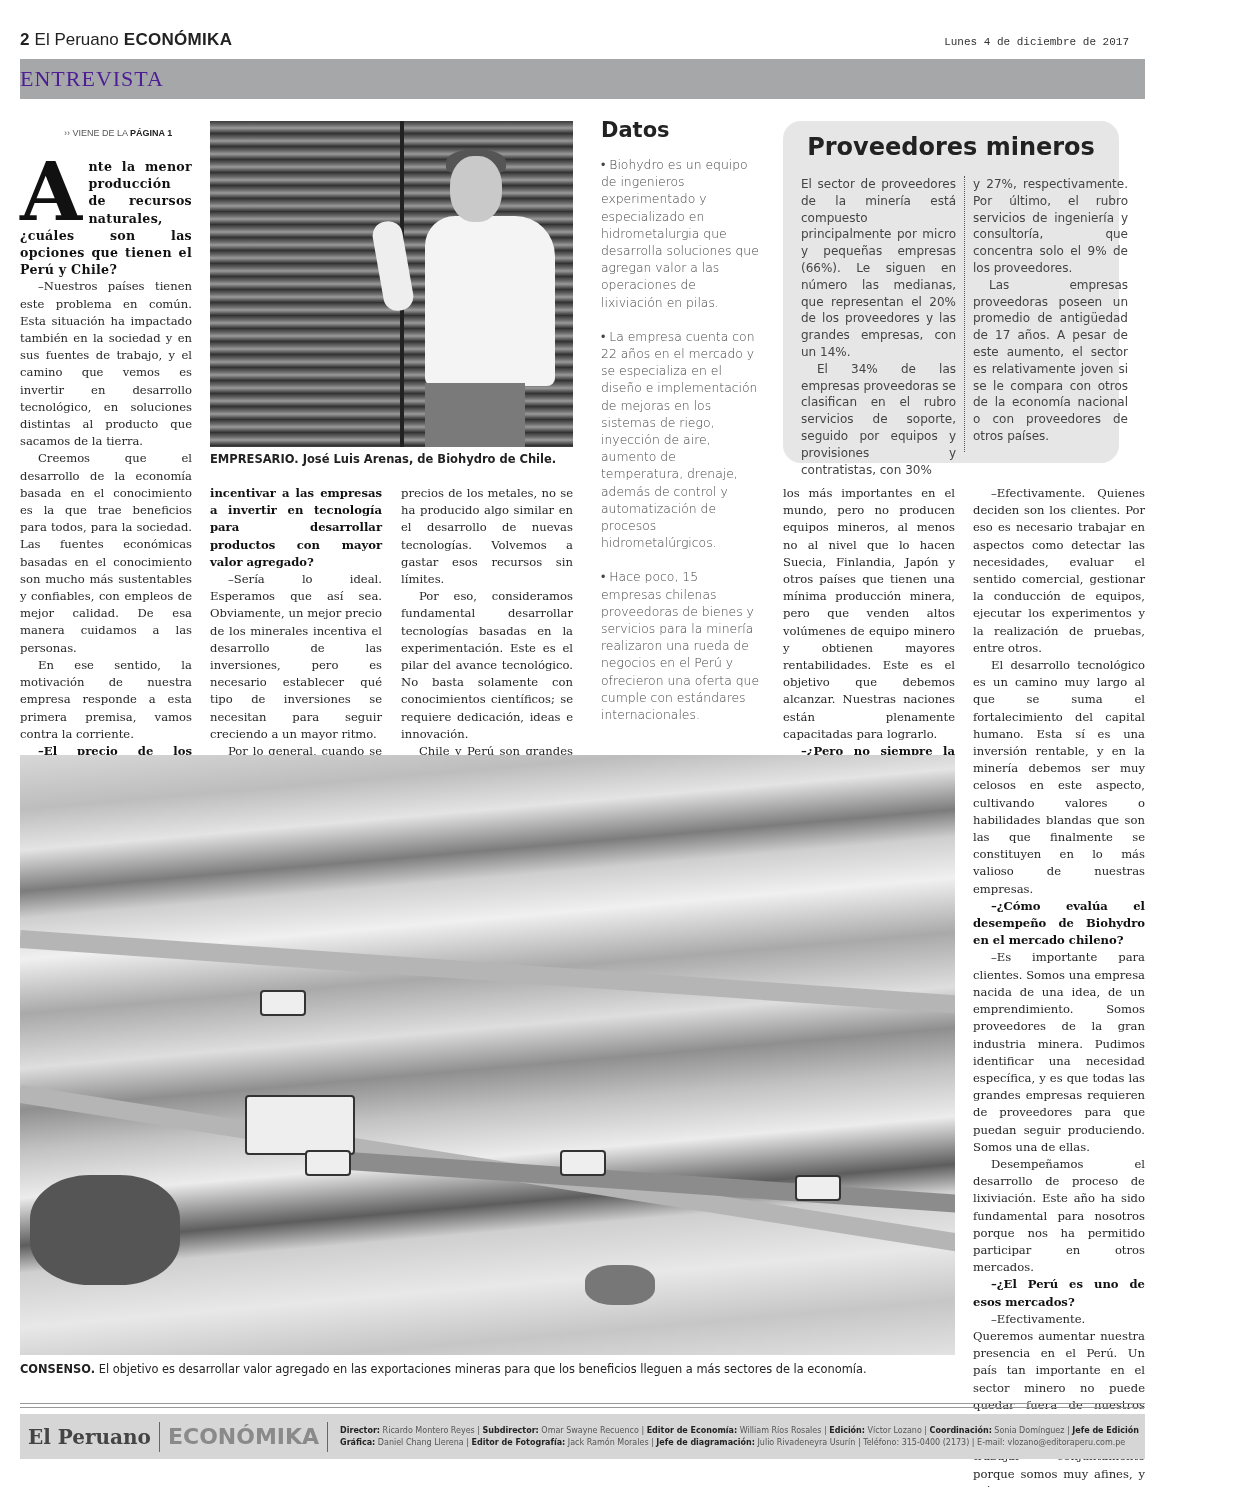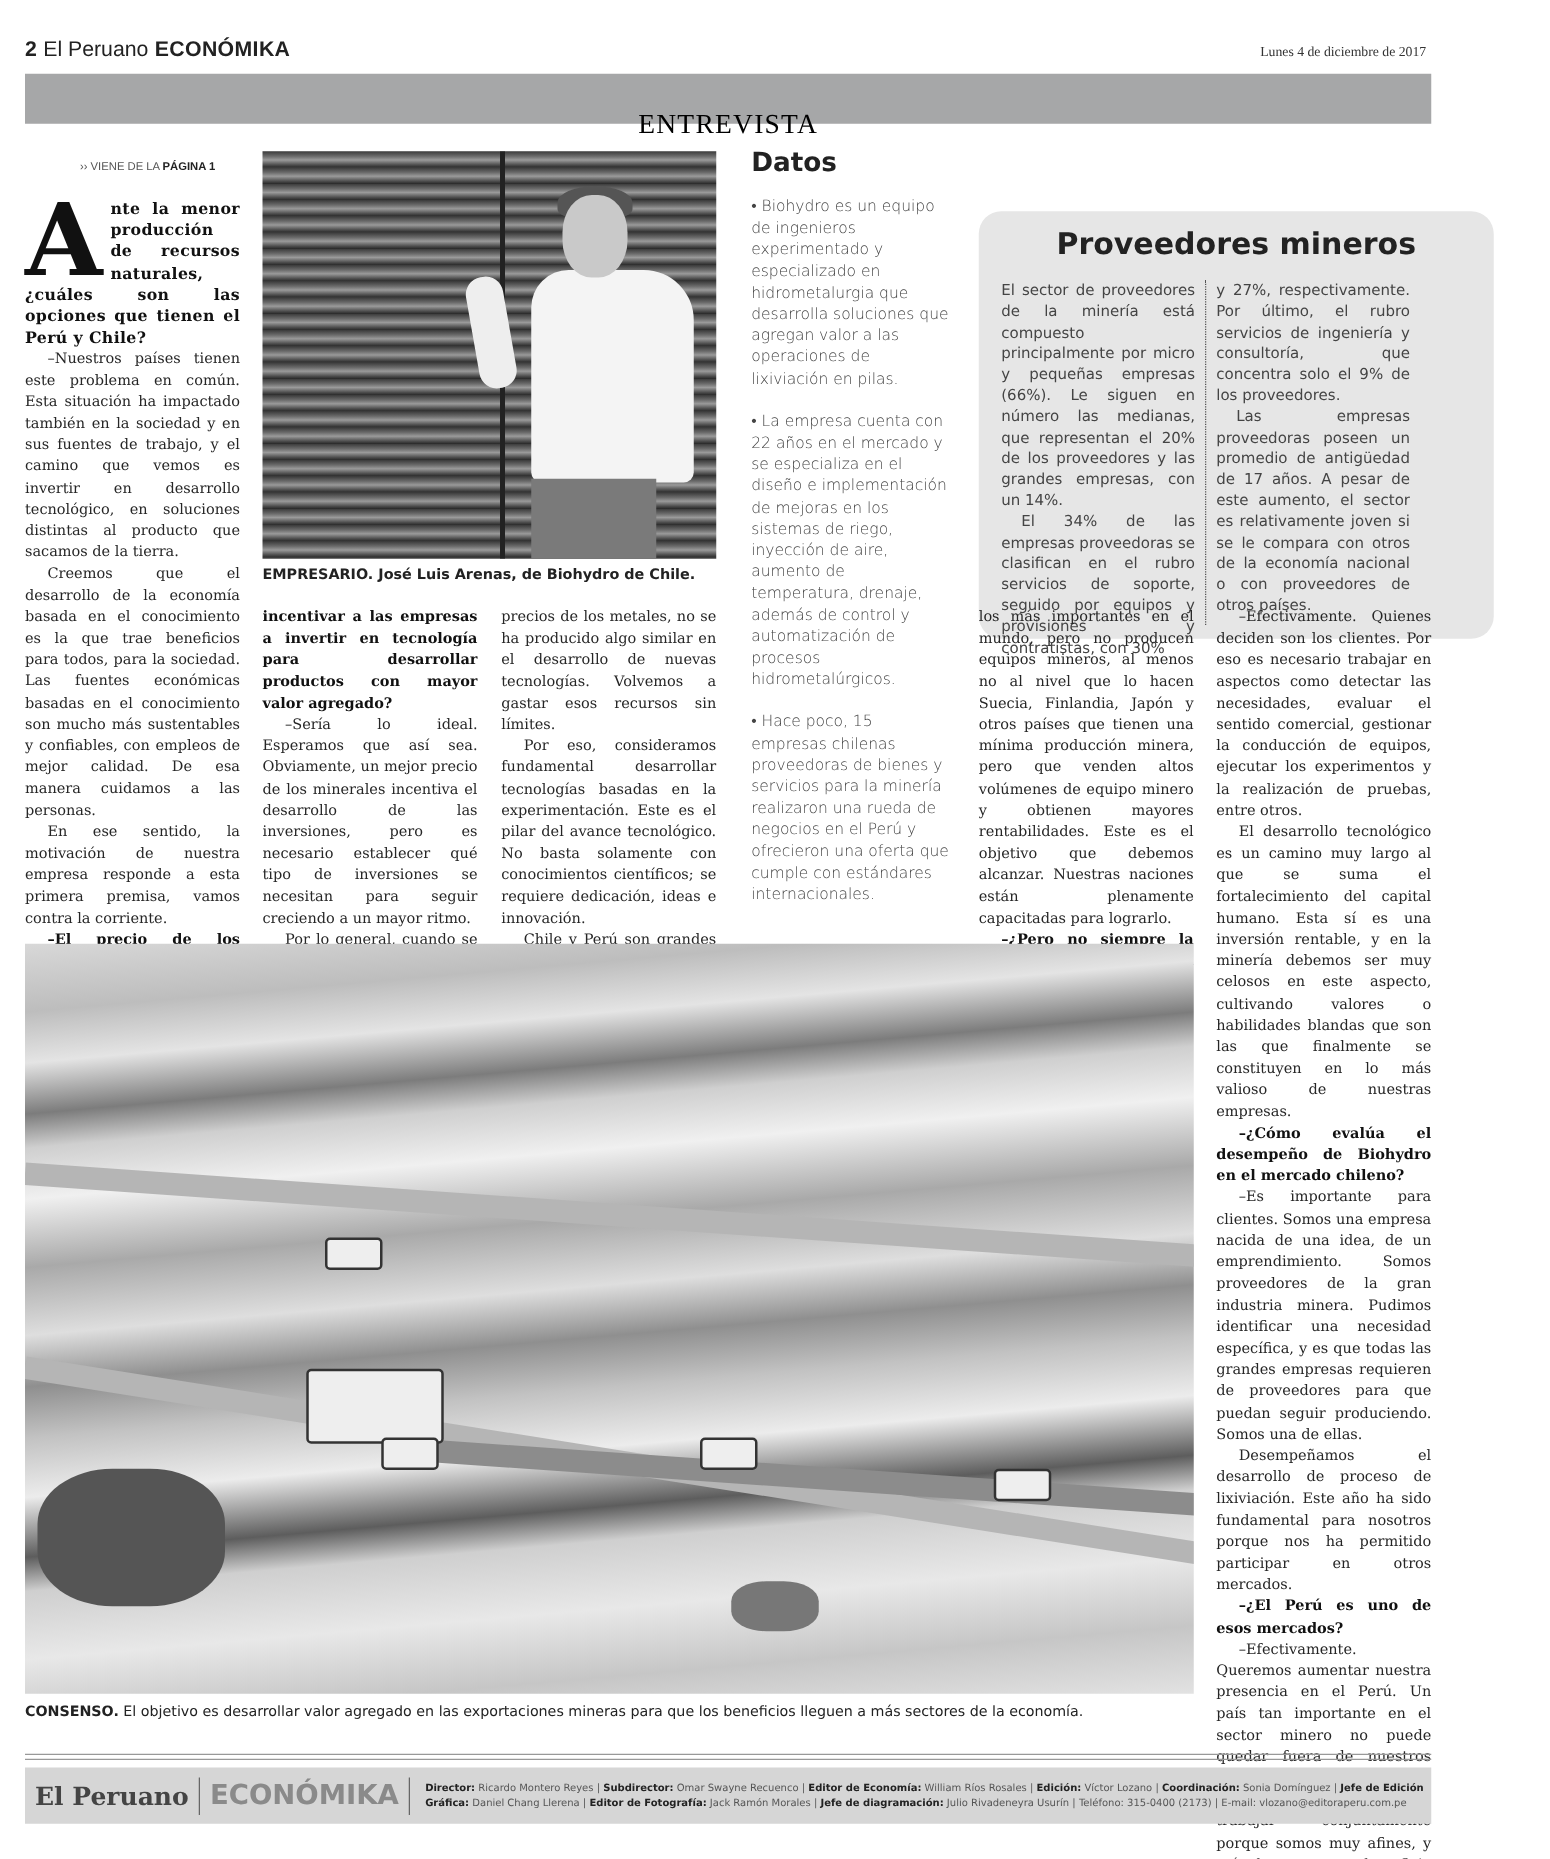--- a/index.html
+++ b/index.html
@@ -3,24 +3,24 @@
 <meta charset="utf-8">
 <style>
   * { box-sizing: border-box; margin: 0; padding: 0; }
   html, body { width: 1240px; height: 1487px; background: #fff; overflow: hidden; }
   body { position: relative; font-family: "DejaVu Serif", serif; color: #222; }
 
   .masthead { position: absolute; left: 20px; top: 30px; width: 1125px; height: 22px; }
   .masthead .pagenum { font-family: "Liberation Sans", sans-serif; font-weight: bold; font-size: 17px; }
   .masthead .brand { font-family: "Liberation Sans", sans-serif; font-size: 17px; }
   .masthead .brand-bold { font-family: "Liberation Sans", sans-serif; font-weight: bold; font-size: 17px; letter-spacing: 0.3px; }
-  .masthead .date { position: absolute; right: 4px; top: 6px; font-family: Liberation Serif, serif; font-size: 11px; color: #333; text-align: center; }
+  .masthead .date { position: absolute; right: 16px; top: 6px; font-family: Liberation Mono, monospace; font-size: 11px; color: #333; text-align: center; }
 
   .section-bar { position: absolute; left: 20px; top: 59px; width: 1125px; height: 40px; background: #a6a7a8; }
-  .section-bar span { display: block; text-align: center; color: #000000; font-family: "Liberation Serif", serif; font-size: 22px; line-height: 40px; letter-spacing: 1px; margin-top: 20px; }
+  .section-bar span { display: block; color: #4c1d95; font-family: "Liberation Serif", serif; font-size: 22px; line-height: 40px; letter-spacing: 1px; }
 
   .viene { position: absolute; left: 20px; top: 128px; font-family: "Liberation Sans", sans-serif; font-size: 9px; color: #555; margin-left: 44px; }
   .viene b { color: #222; }
 
   .col { position: absolute; font-family: "DejaVu Serif", serif; font-size: 11.6px; line-height: 17.2px; text-align: justify; hyphens: manual; color: #262626; }
   .col p { text-indent: 18px; }
   .col p.noindent { text-indent: 0; }
   .col .q { font-weight: bold; color: #111; }
 
   .dropcap { float: left; font-family: "DejaVu Serif", serif; font-weight: bold; font-size: 80px; line-height: 64px; margin: 2px 6px 0 0; color: #111; }
@@ -33,21 +33,21 @@
   .photo1 .man-head { position: absolute; left: 240px; top: 35px; width: 52px; height: 66px; background: #c9c9c9; border-radius: 45%; }
   .photo1 .man-hair { position: absolute; left: 236px; top: 28px; width: 60px; height: 26px; background: #555; border-radius: 50% 50% 30% 30%; }
   .photo1 .man-arm { position: absolute; left: 168px; top: 100px; width: 30px; height: 90px; background: #eee; border-radius: 14px; transform: rotate(-10deg); }
   .photo1 .man-legs { position: absolute; left: 215px; top: 262px; width: 100px; height: 70px; background: #7a7a7a; }
   .caption1 { position: absolute; left: 210px; top: 452px; font-family: "DejaVu Sans", sans-serif; font-size: 11.5px; font-weight: bold; color: #222; }
 
   .datos { position: absolute; left: 601px; top: 118px; width: 160px; font-family: "DejaVu Sans", sans-serif; }
   .datos h3 { font-size: 21px; font-weight: bold; margin-bottom: 14px; color: #222; }
   .datos p { font-size: 12.4px; line-height: 17.2px; color: #444; margin-bottom: 17px; font-weight: 300; }
 
-  .box { position: absolute; left: 783px; top: 121px; width: 412px; height: 342px; background: #e6e6e6; border-radius: 18px; margin-top: 48px; }
+  .box { position: absolute; left: 783px; top: 121px; width: 336px; height: 342px; background: #e6e6e6; border-radius: 18px; }
   .box h3 { font-family: "DejaVu Sans", sans-serif; font-size: 24px; font-weight: bold; text-align: center; margin-top: 12px; color: #222; }
   .box .cols { position: absolute; left: 18px; top: 55px; width: 332px; display: flex; }
   .box .bcol { width: 155px; font-family: "DejaVu Sans", sans-serif; font-size: 12px; line-height: 16.8px; color: #444; text-align: justify; }
   .box .bcol p.ind { text-indent: 16px; }
   .box .divider { width: 0; border-left: 1px dotted #555; margin: 0 8px; height: 276px; }
 
   .photo2 { position: absolute; left: 20px; top: 755px; width: 935px; height: 600px; overflow: hidden;
     background: linear-gradient(175deg, #d8d8d8 0%, #bdbdbd 8%, #e4e4e4 14%, #7c7c7c 20%, #cfcfcf 24%, #f0f0f0 30%, #a9a9a9 38%, #dedede 46%, #8f8f8f 52%, #c2c2c2 58%, #ececec 65%, #5d5d5d 72%, #cfcfcf 76%, #e8e8e8 84%, #c6c6c6 92%, #e2e2e2 100%); }
   .photo2 .road { position: absolute; height: 18px; background: #b5b5b5; transform-origin: left; }
   .photo2 .truck { position: absolute; width: 46px; height: 26px; background: #eee; border: 2px solid #333; border-radius: 4px; }

